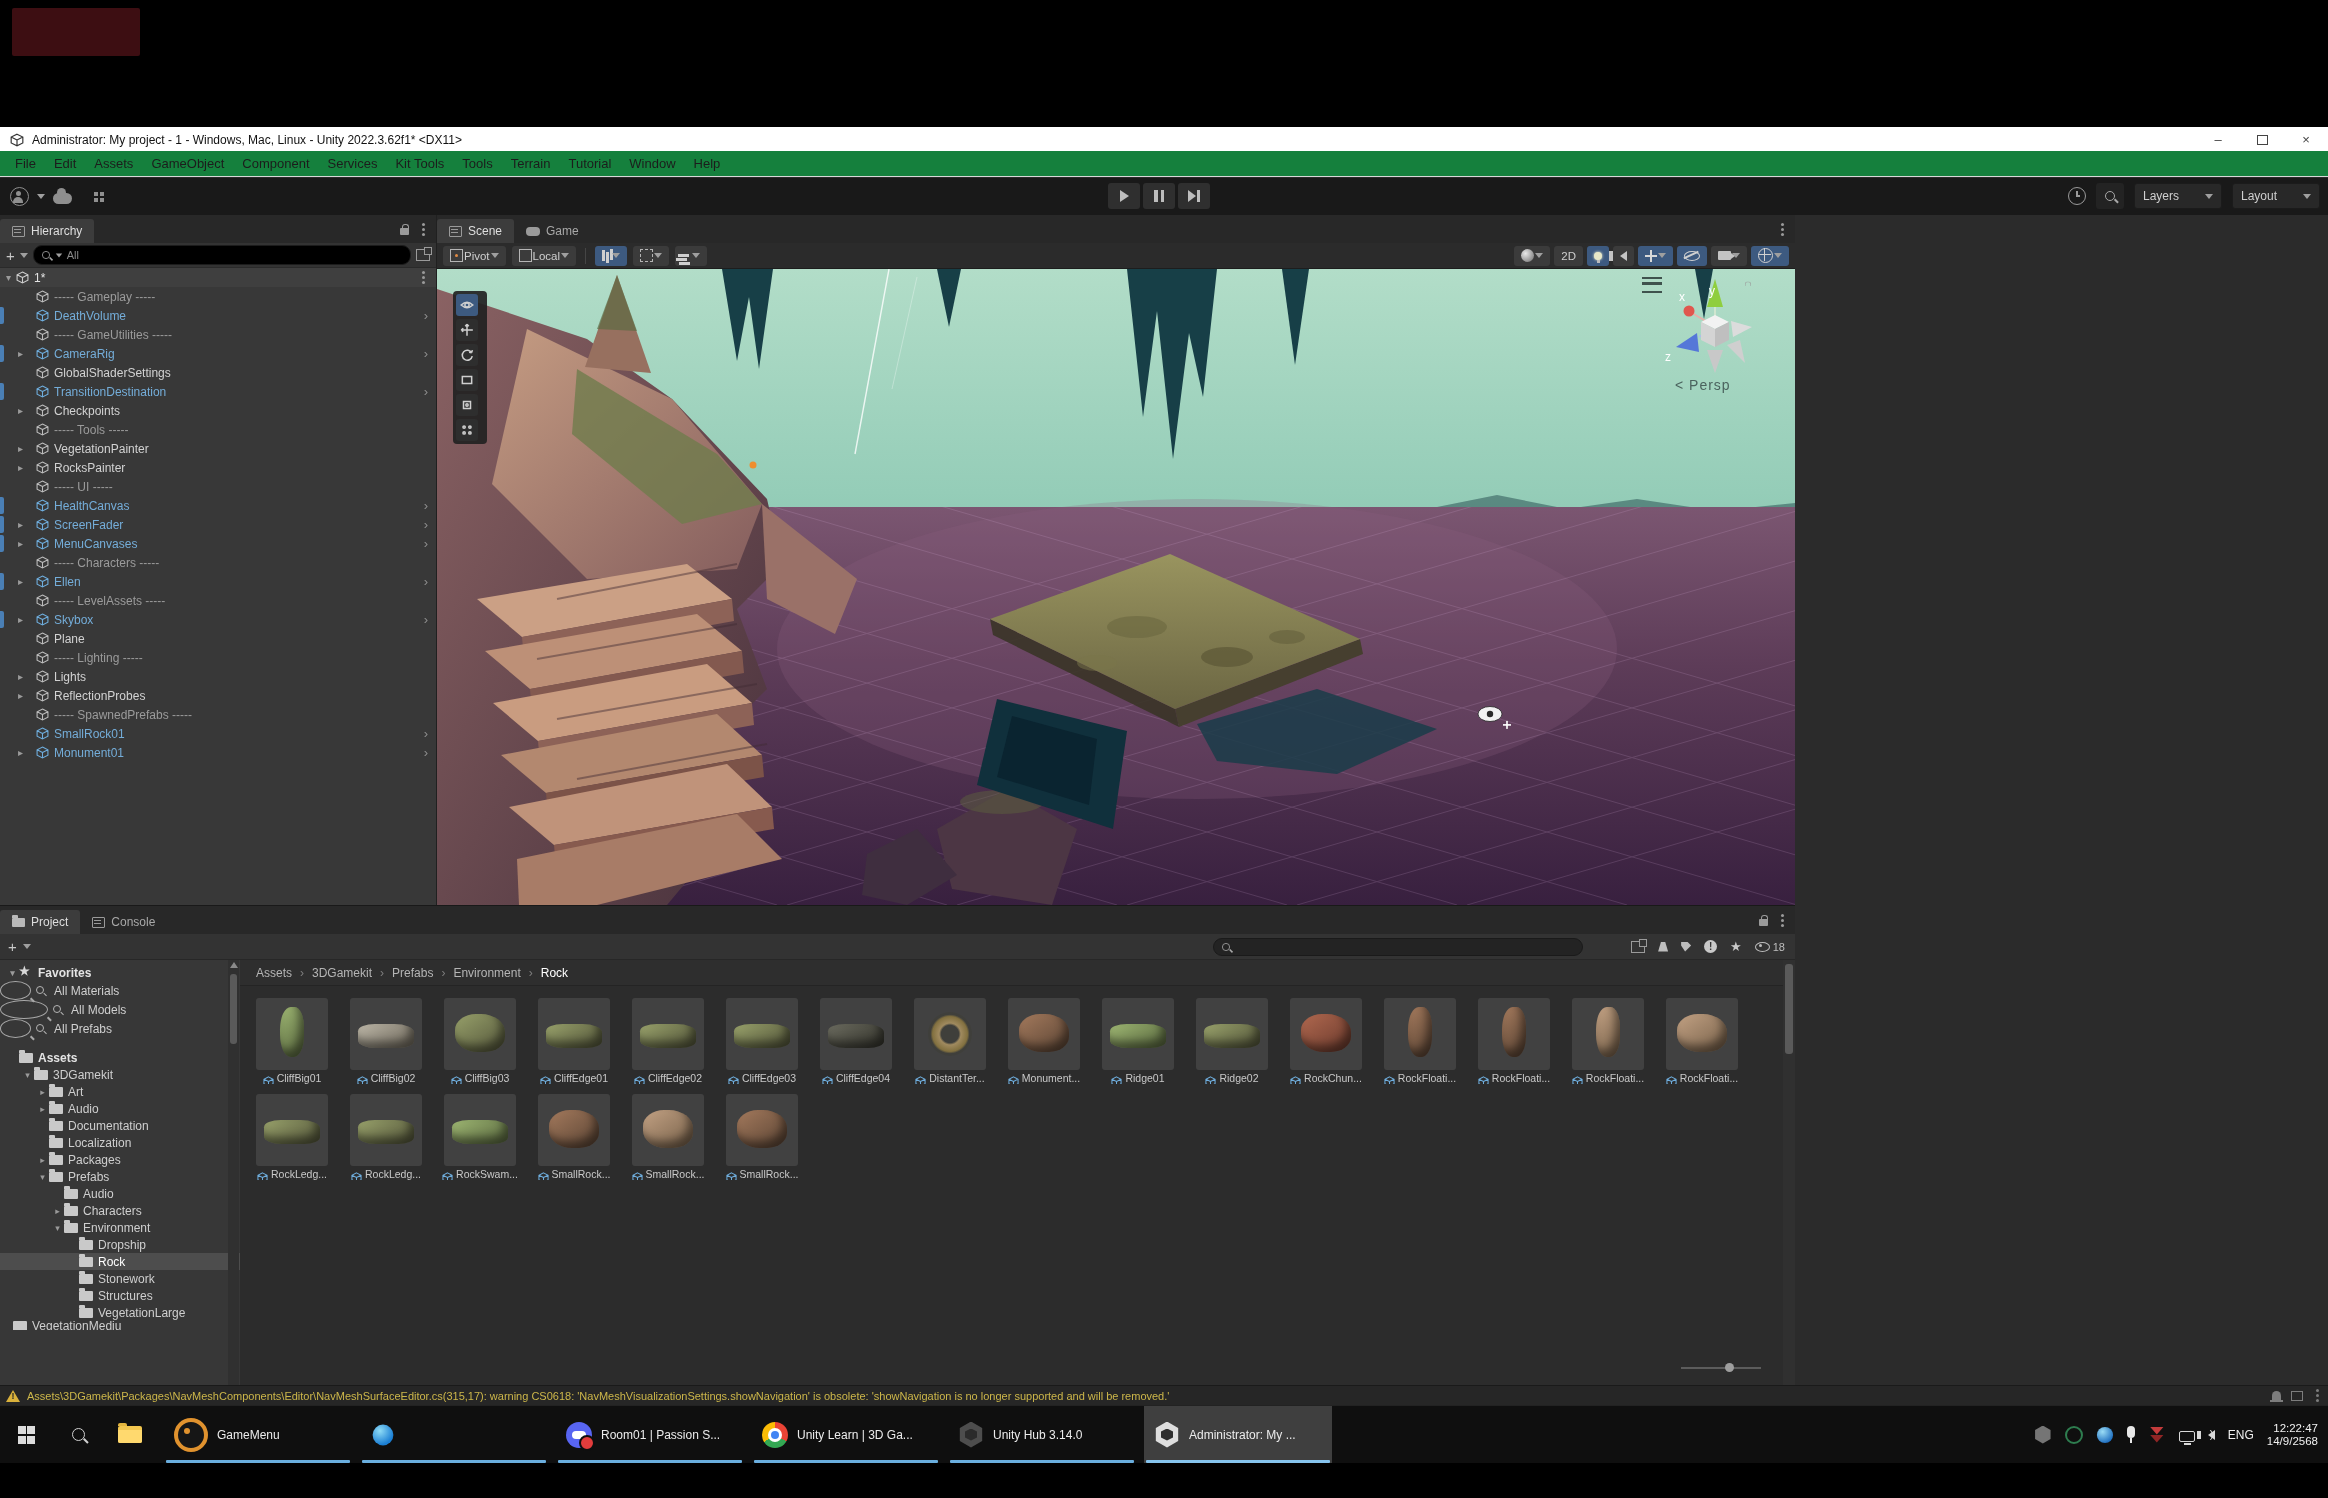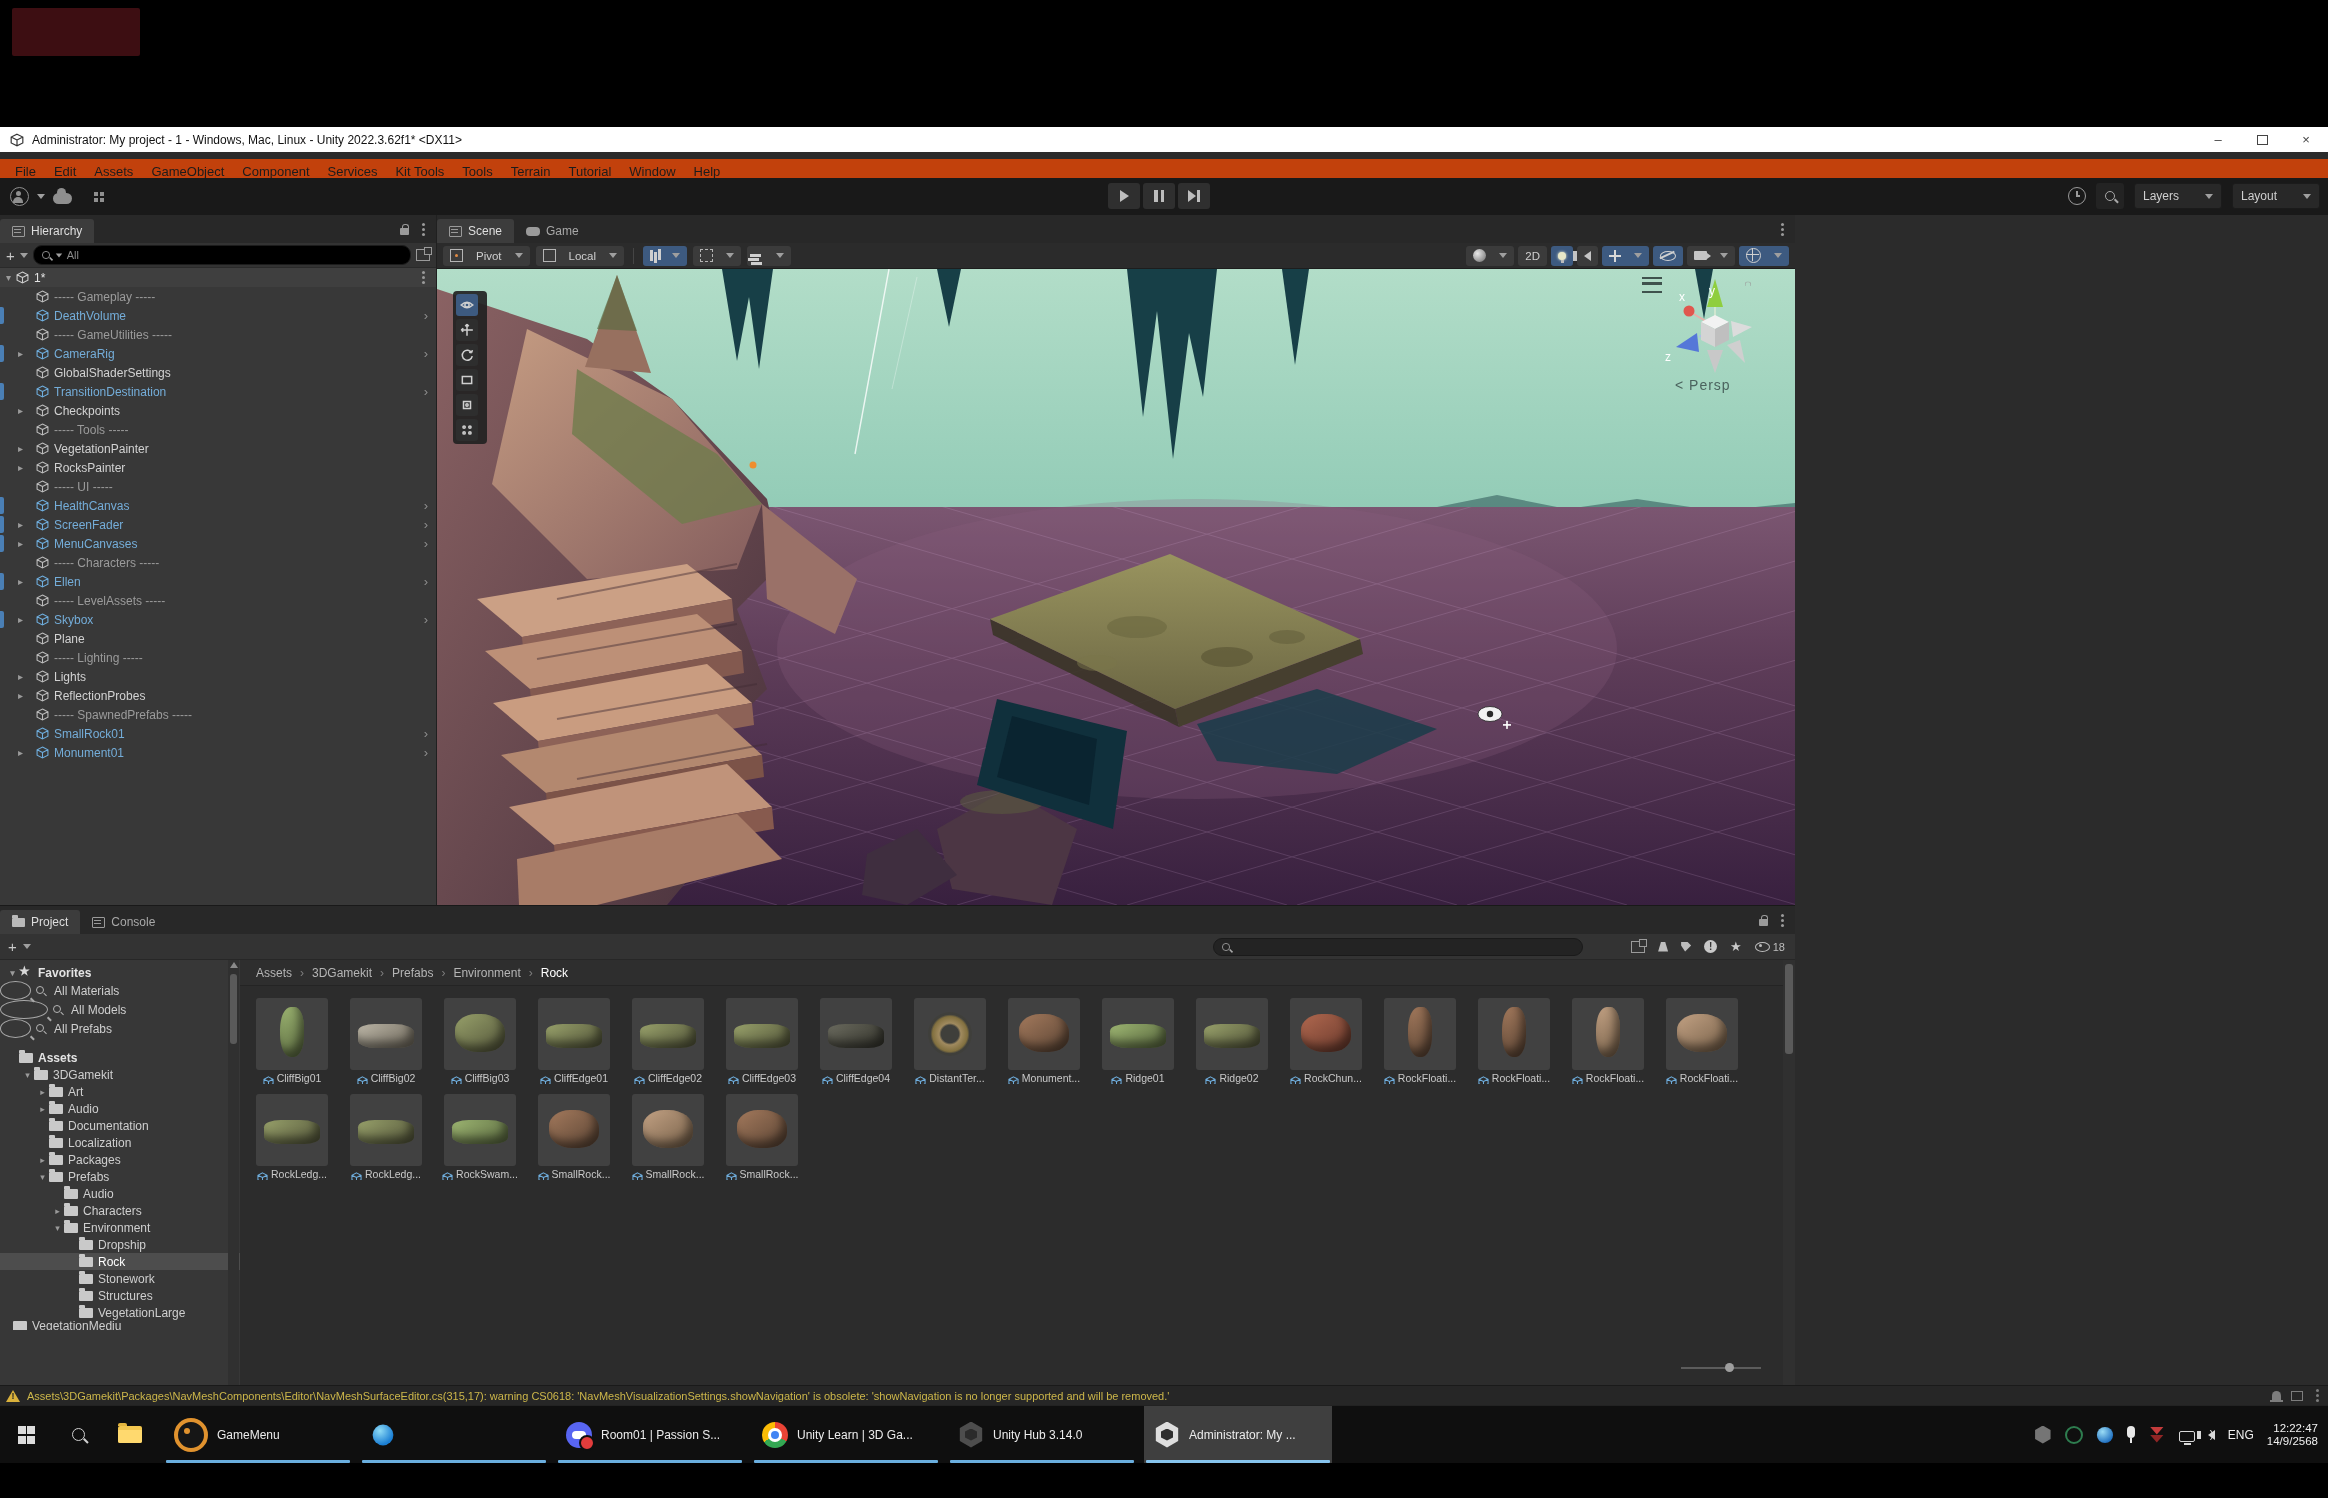--- a/index.html
+++ b/index.html
@@ -6,21 +6,21 @@
   .screen{position:relative;width:2328px;height:1498px;background:#000;overflow:hidden;}
   .redbox{position:absolute;left:12px;top:8px;width:128px;height:48px;background:#3d0e12;border-radius:2px;}
 
   
   .win{position:absolute;left:0;top:127px;width:2328px;height:1278px;background:#2b2b2b;}
   .titlebar{position:absolute;left:0;top:0;width:100%;height:25px;background:#ffffff;display:flex;align-items:center;color:#111;font-size:12px;}
   .titlebar .uicon{margin:0 8px 0 10px;color:#333;width:14px;height:14px;}
   .wctrls{margin-left:auto;display:flex;align-items:center;height:100%;}
   .wctrl{width:44px;height:100%;display:flex;align-items:center;justify-content:center;color:#444;font-size:13px;}
   .wctrl .boxglyph{width:9px;height:8px;border:1.2px solid #444;}
-  .menubar{position:absolute;left:0;top:32px;width:100%;height:26px;background:#c2410c;border-bottom:1px solid #d8d8d8;display:flex;align-items:center;padding-left:6px;box-sizing:border-box;}
+  .menubar{position:absolute;left:0;top:24px;width:100%;height:26px;background:#15803d;border-bottom:1px solid #d8d8d8;display:flex;align-items:center;padding-left:6px;box-sizing:border-box;}
   .menubar .mitem{font-size:13px;color:#1c1c1c;padding:0 9px;height:100%;display:flex;align-items:center;}
 
   
   .utoolbar{position:absolute;left:0;top:51px;width:100%;height:37px;background:#191919;display:flex;}
   .tbleft{display:flex;align-items:center;gap:8px;padding-left:10px;}
   .acct{width:17px;height:17px;border:1.5px solid #8f8f8f;border-radius:50%;position:relative;}
   .acct::before{content:"";position:absolute;left:4.5px;top:3px;width:5px;height:5px;border-radius:50%;background:#8f8f8f;}
   .acct::after{content:"";position:absolute;left:2px;top:9px;width:10px;height:6px;border-radius:5px 5px 0 0;background:#8f8f8f;}
   .caret{width:0;height:0;border-left:4px solid transparent;border-right:4px solid transparent;border-top:5px solid #9f9f9f;}
   .cloud{width:19px;height:11px;background:#8f8f8f;border-radius:7px;position:relative;margin-top:4px;}
@@ -82,21 +82,21 @@
   .hrow .hlabel{font-size:12px;color:#d2d2d2;white-space:nowrap;}
   .hrow.prefab .hlabel{color:#74add9;}
   .hrow.separator .hlabel{color:#9b9b9b;}
   .hrow .chev{display:none;margin-left:auto;color:#8d8d8d;font-size:13px;line-height:1;}
   .hrow.arrow .chev{display:block;}
   .hrow .chev::before{content:"›";}
 
   
   .scene{left:437px;top:88px;width:1358px;height:690px;background:#242424;}
   .scenetools{position:absolute;left:0;top:28px;width:100%;height:26px;background:#2b2b2b;border-bottom:1px solid #1d1d1d;display:flex;align-items:center;padding:0 6px;box-sizing:border-box;gap:6px;}
-  .stbtn{height:20px;background:#3b3b3b;border-radius:3px;display:flex;align-items:center;gap:13px;padding:0 7px;color:#cfcfcf;font-size:11.5px;}
+  .stbtn{height:20px;background:#3b3b3b;border-radius:3px;display:flex;align-items:center;gap:1px;padding:0 7px;color:#cfcfcf;font-size:11.5px;}
   .stbtn.blue{background:#3d5a80;}
   .stsep{width:1px;height:16px;background:#454545;margin:0 3px;}
   .sticon{width:11px;height:11px;border:1.2px solid #b5b5b5;position:relative;}
   .sticon.dot::before{content:"";position:absolute;left:3.5px;top:3.5px;width:3px;height:3px;background:#e28b44;border-radius:50%;}
   .snapglyph{width:3px;height:11px;background:#cfcfcf;box-shadow:4px 2px 0 #cfcfcf,8px -1px 0 #cfcfcf;margin-right:6px;}
   .strt{margin-left:auto;display:flex;align-items:center;gap:4px;}
   .sphere{width:13px;height:13px;border-radius:50%;background:radial-gradient(circle at 35% 35%,#e8e8e8,#6a6a6a);}
   .bulb{width:8px;height:8px;border-radius:50%;background:#e8e8c8;box-shadow:0 0 3px #ffd;position:relative;}
   .bulb::after{content:"";position:absolute;left:2.5px;top:8px;width:3px;height:3px;background:#bbb;}
   .spk{width:0;height:0;border-top:5px solid transparent;border-bottom:5px solid transparent;border-right:7px solid #c4c4c4;position:relative;}

